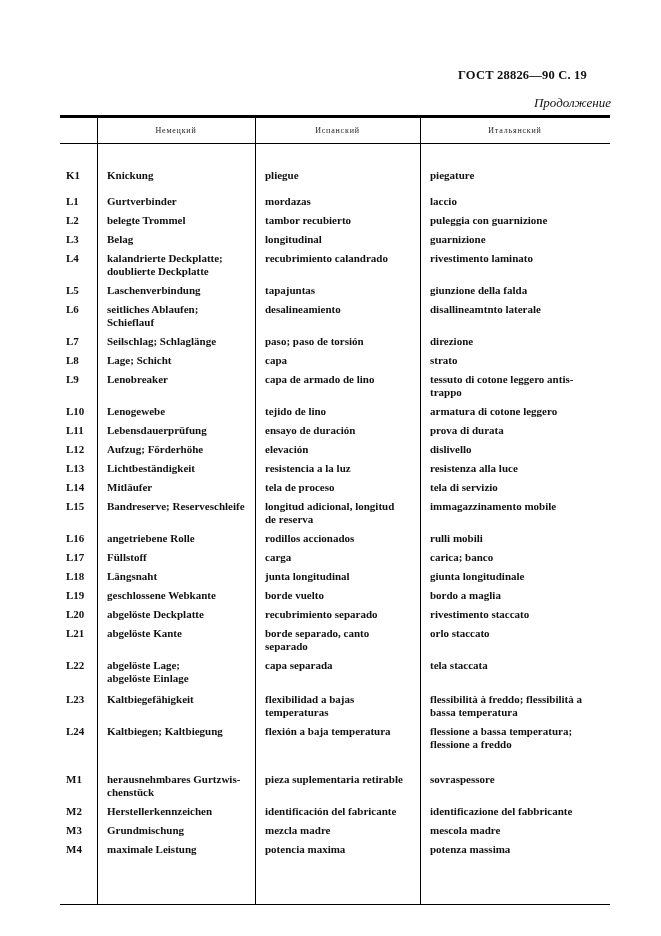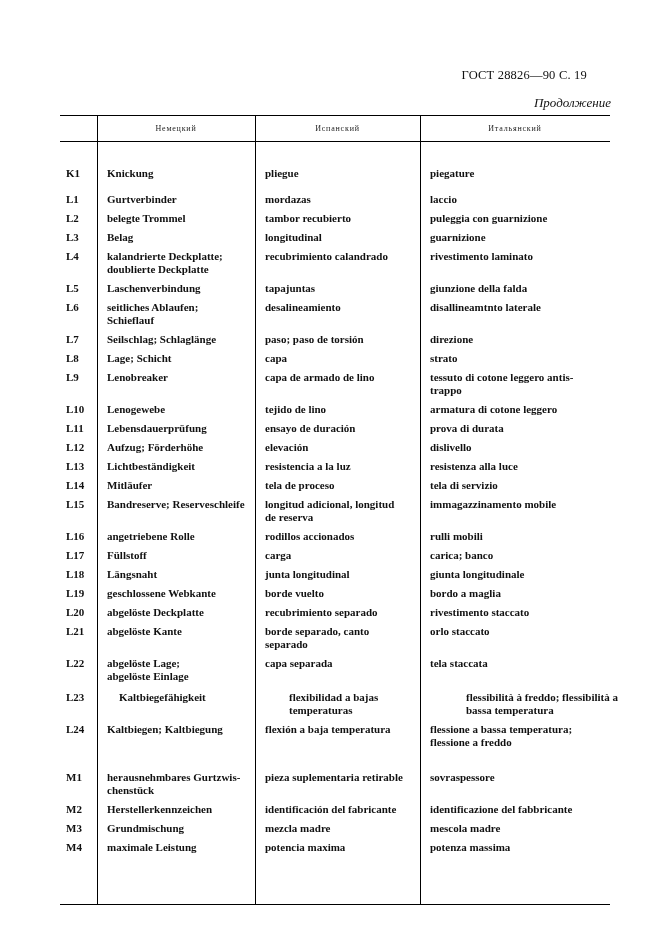--- a/index.html
+++ b/index.html
@@ -6,31 +6,31 @@
   html,body { background:#ffffff; }
   body {
     width:661px; height:936px;
     font-family:"Liberation Serif", serif;
     color:#111111;
   }
   .page { position:relative; width:661px; height:936px; background:#ffffff; overflow:hidden; }
 
   .gost-number {
     position:absolute; top:68px; right:74px;
-    font-weight:normal; font-size:12.5px; letter-spacing:0.2px;
+    font-weight:bold; font-size:12.5px; letter-spacing:0.2px;
   }
   .continuation {
     position:absolute; top:95px; right:50px;
     font-style:italic; font-size:13px;
   }
 
   .glossary-table {
     position:absolute; top:115px; left:60px;
     width:550px; height:790px;
-    border-top:1px solid #000000;
+    border-top:3px solid #000000;
     border-bottom:1px solid #000;
   }
   .vline { position:absolute; top:0; bottom:0; width:1px; background:#000; }
   .v1 { left:37px; } .v2 { left:195px; } .v3 { left:360px; }
 
   .thead {
     display:grid; grid-template-columns:37px 158px 165px 190px;
     height:26px; align-items:center;
     border-bottom:1px solid #000;
   }
@@ -207,21 +207,21 @@
           <div class="cell">borde separado, canto separado</div>
           <div class="cell">orlo staccato</div>
         </div>
         <div class="row">
           <div class="cell code">L22</div>
           <div class="cell">abgelöste Lage;
 abgelöste Einlage</div>
           <div class="cell">capa separada</div>
           <div class="cell">tela staccata</div>
         </div>
-        <div class="row" style="margin-top: 8px; gap: 12px;">
+        <div class="row" style="margin-top: 8px;">
           <div class="cell code">L23</div>
           <div class="cell">Kaltbiegefähigkeit</div>
           <div class="cell">flexibilidad a bajas temperaturas</div>
           <div class="cell">flessibilità à freddo; flessibilità a
 bassa temperatura</div>
         </div>
         <div class="row" style="margin-top: 6px;">
           <div class="cell code">L24</div>
           <div class="cell">Kaltbiegen; Kaltbiegung</div>
           <div class="cell">flexión a baja temperatura</div>

